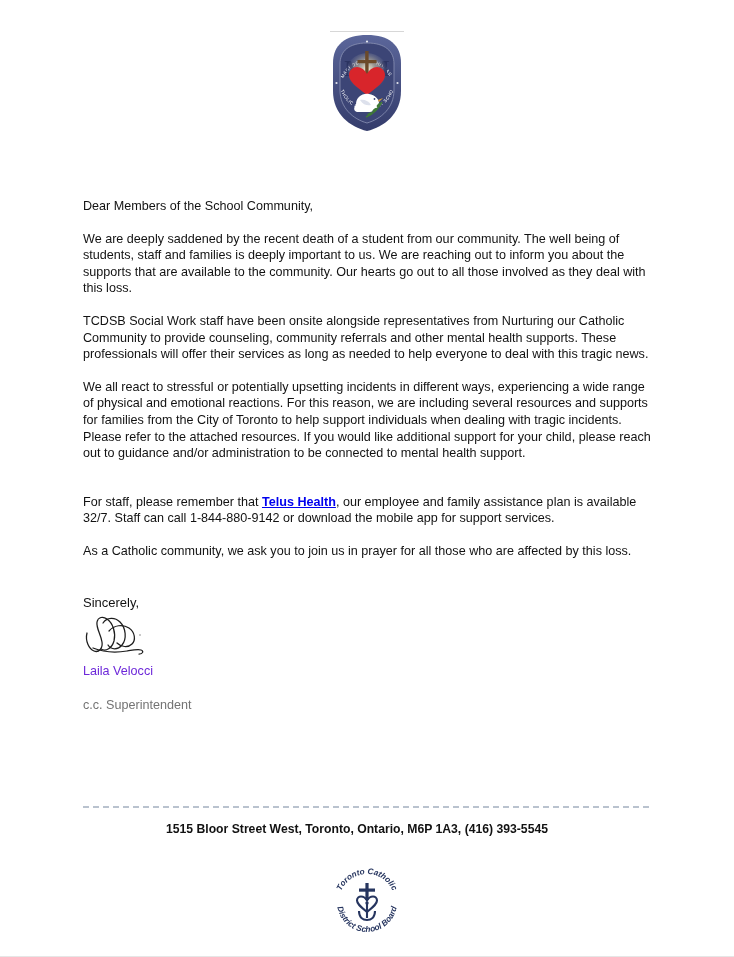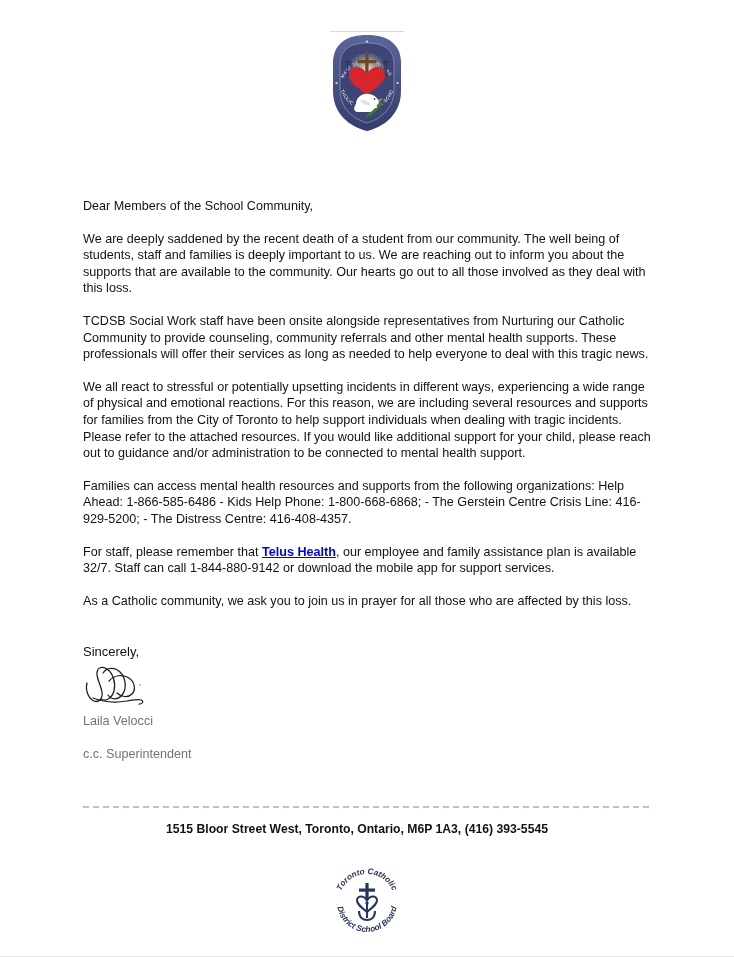--- a/index.html
+++ b/index.html
@@ -81,21 +81,21 @@
   }
   .sig-image {
     width: 72px;
     height: 44px;
     margin: 2px 0 2px 0;
   }
   .sig-name,
   .sig-title {
     font-size: 12.6px;
     line-height: 16.6px;
-    color: #737373;
+    color: #6d28d9;
   }
   .cc-block { margin-top: 17px; }
   .cc-line {
     font-size: 12.6px;
     line-height: 16.6px;
     color: #737373;
   }
   .cc-indent { padding-left: 22px; }
 
   
@@ -202,21 +202,20 @@
 
     <p>We are deeply saddened by the recent death of a student from our community. The well being of students, staff and families is deeply important to us. We are reaching out to inform you about the supports that are available to the community.  Our hearts go out to all those involved as they deal with this loss.</p>
     <div class="gap-md"></div>
 
     <p>TCDSB Social Work staff have been onsite alongside representatives from Nurturing our Catholic Community to provide counseling, community referrals and other mental health supports.  These professionals will offer their services as long as needed to help everyone to deal with this tragic news.</p>
     <div class="gap-md"></div>
 
     <p>We all react to stressful or potentially upsetting incidents in different ways, experiencing a wide range of physical and emotional reactions. For this reason, we are including several resources and supports for families from the City of Toronto to help support individuals when dealing with tragic incidents. Please refer to the attached resources.  If you would like additional support for your child, please reach out to guidance and/or administration to be connected to mental health support.</p>
     <div class="gap-md"></div>
 
-    <p>Families can access mental health resources and supports from the following organizations: Help Ahead: 1-866-585-6486 - Kids Help Phone: 1-800-668-6868; - The Gerstein Centre Crisis Line: 416-929-5200; - The Distress Centre: 416-408-4357.</p>
     <div class="gap-md"></div>
 
     <p><span>For staff, please remember that </span><a class="link-bold" href="#">Telus Health</a><span>, our employee and family assistance plan is available 32/7. Staff can call 1-844-880-9142 or download the mobile app for support services.</span></p>
     <div class="gap-md"></div>
 
     <p>As a Catholic community, we ask you to join us in prayer for all those who are affected by this loss.</p>
     <div class="gap-md"></div>
 
 
     <div class="sig-block">

